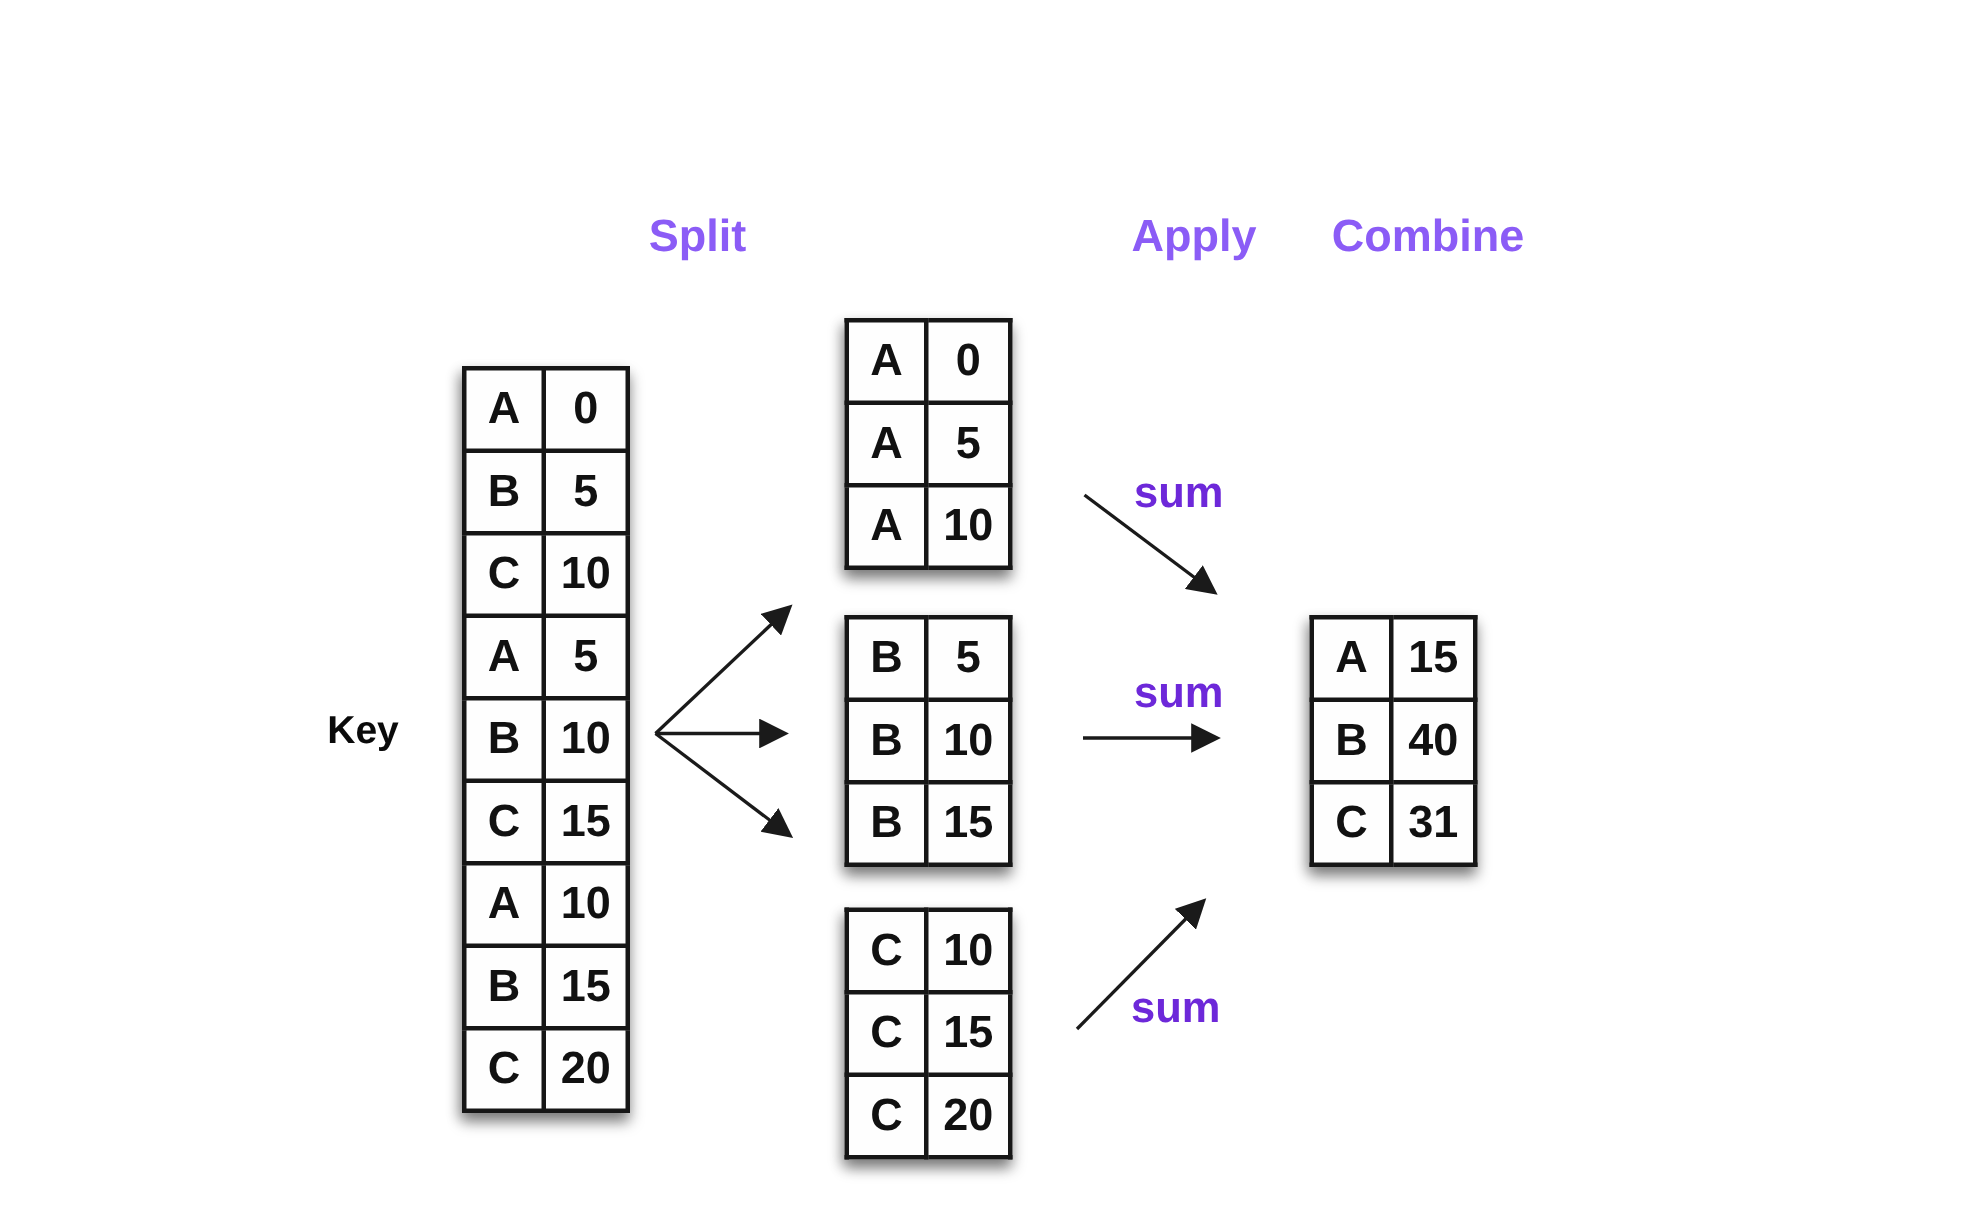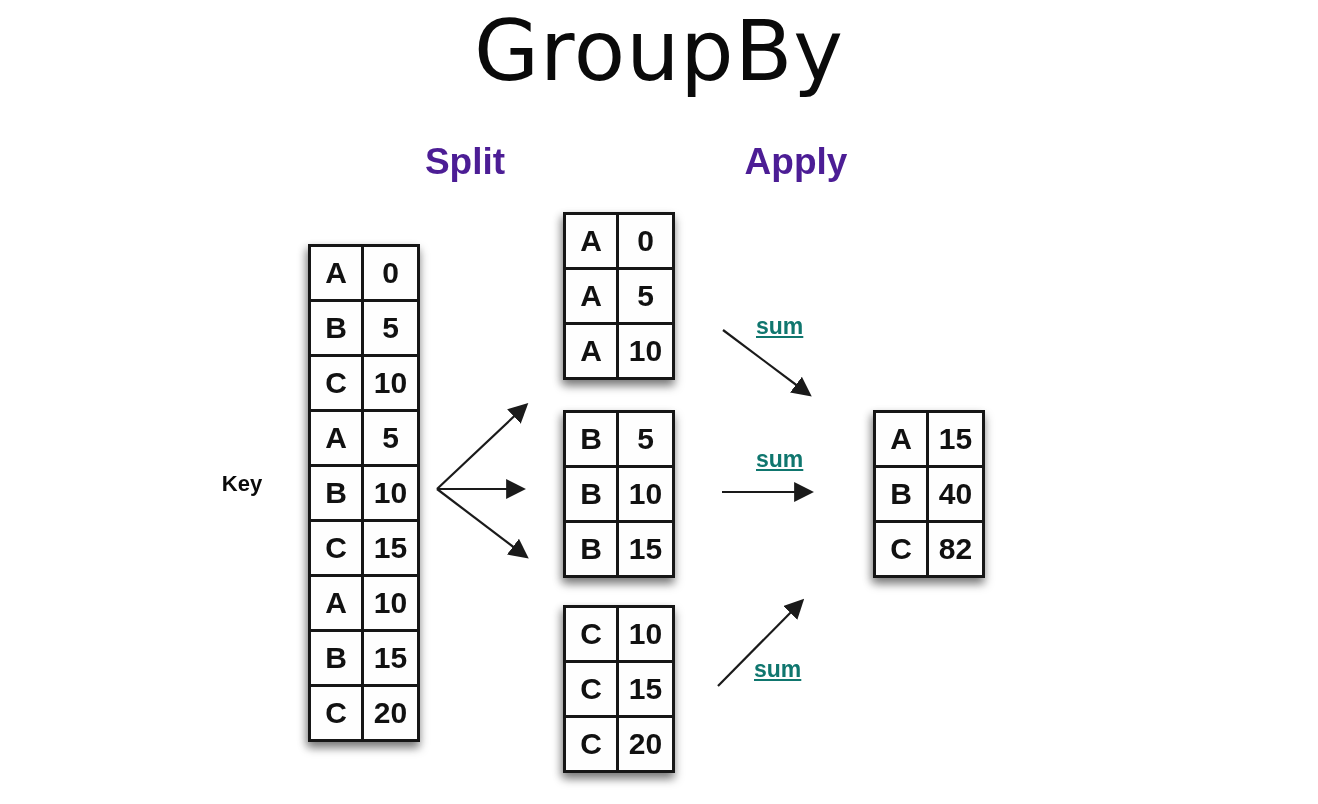--- a/index.html
+++ b/index.html
@@ -21,33 +21,33 @@
     font-family: "DejaVu Sans", sans-serif;
     font-weight: 400;
     font-size: 84px;
     letter-spacing: 1px;
     color: #0a0a0a;
   }
   .stage-label {
     position: absolute;
     top: 141px;
     transform: translateX(-50%);
-    font-size: 37px;
-    font-weight: bold;
-    color: #4c1d95;
+    font-size: 30px;
+    font-weight: bold;
+    color: #8b5cf6;
     white-space: nowrap;
   }
   .stage-split   { left: 465px; }
   .stage-apply   { left: 796px; }
   .stage-combine { left: 952px; }
   .key-label {
     position: absolute;
     left: 242px; top: 471px;
     transform: translateX(-50%);
-    font-size: 22px;
+    font-size: 26px;
     font-weight: bold;
     color: #0a0a0a;
     text-align: center;
   }
   table.tbl {
     position: absolute;
     border-collapse: collapse;
     background: #ffffff;
     box-shadow: 0 6px 9px rgba(0,0,0,0.40), -3px 4px 8px rgba(0,0,0,0.22);
   }
@@ -71,39 +71,38 @@
   .tbl-combined{ left: 873px; top: 410px; }
   svg.overlay {
     position: absolute;
     left: 0; top: 0;
     width: 1318px; height: 804px;
     pointer-events: none;
   }
   svg.overlay line { stroke: #1a1a1a; stroke-width: 2.2; }
   .sum-label {
     position: absolute;
-    font-size: 23px;
+    font-size: 29px;
     font-weight: bold;
     line-height: 1;
-    color: #0f766e;
-    text-decoration: underline;
+    color: #6d28d9;
   }
   .sum-1 { left: 756px; top: 315px; }
   .sum-2 { left: 756px; top: 448px; }
   .sum-3 { left: 754px; top: 658px; }
 </style>
 </head>
 <body>
 
 <div class="canvas">
 
-  <h1 class="title">GroupBy</h1>
 
   <div class="stage-label stage-split">Split</div>
   <div class="stage-label stage-apply">Apply</div>
+  <div class="stage-label stage-combine">Combine</div>
 
   <div class="key-label">Key</div>
 
   <table class="tbl tbl-source">
     <tbody>
         <tr>
       <td class="k">A</td>
       <td class="v">0</td>
     </tr>
     <tr>
@@ -197,21 +196,21 @@
         <tr>
       <td class="k">A</td>
       <td class="v">15</td>
     </tr>
     <tr>
       <td class="k">B</td>
       <td class="v">40</td>
     </tr>
     <tr>
       <td class="k">C</td>
-      <td class="v">82</td>
+      <td class="v">31</td>
     </tr>
   </tbody>
     </table>
 
   <svg class="overlay" viewBox="0 0 1318 804" xmlns="http://www.w3.org/2000/svg">
     <defs>
       <marker id="ah" viewBox="0 0 10 10" refX="7" refY="5" markerWidth="9" markerHeight="9" orient="auto-start-reverse">
         <path d="M0,0 L10,5 L0,10 Z" fill="#1a1a1a"></path>
       </marker>
     </defs>

